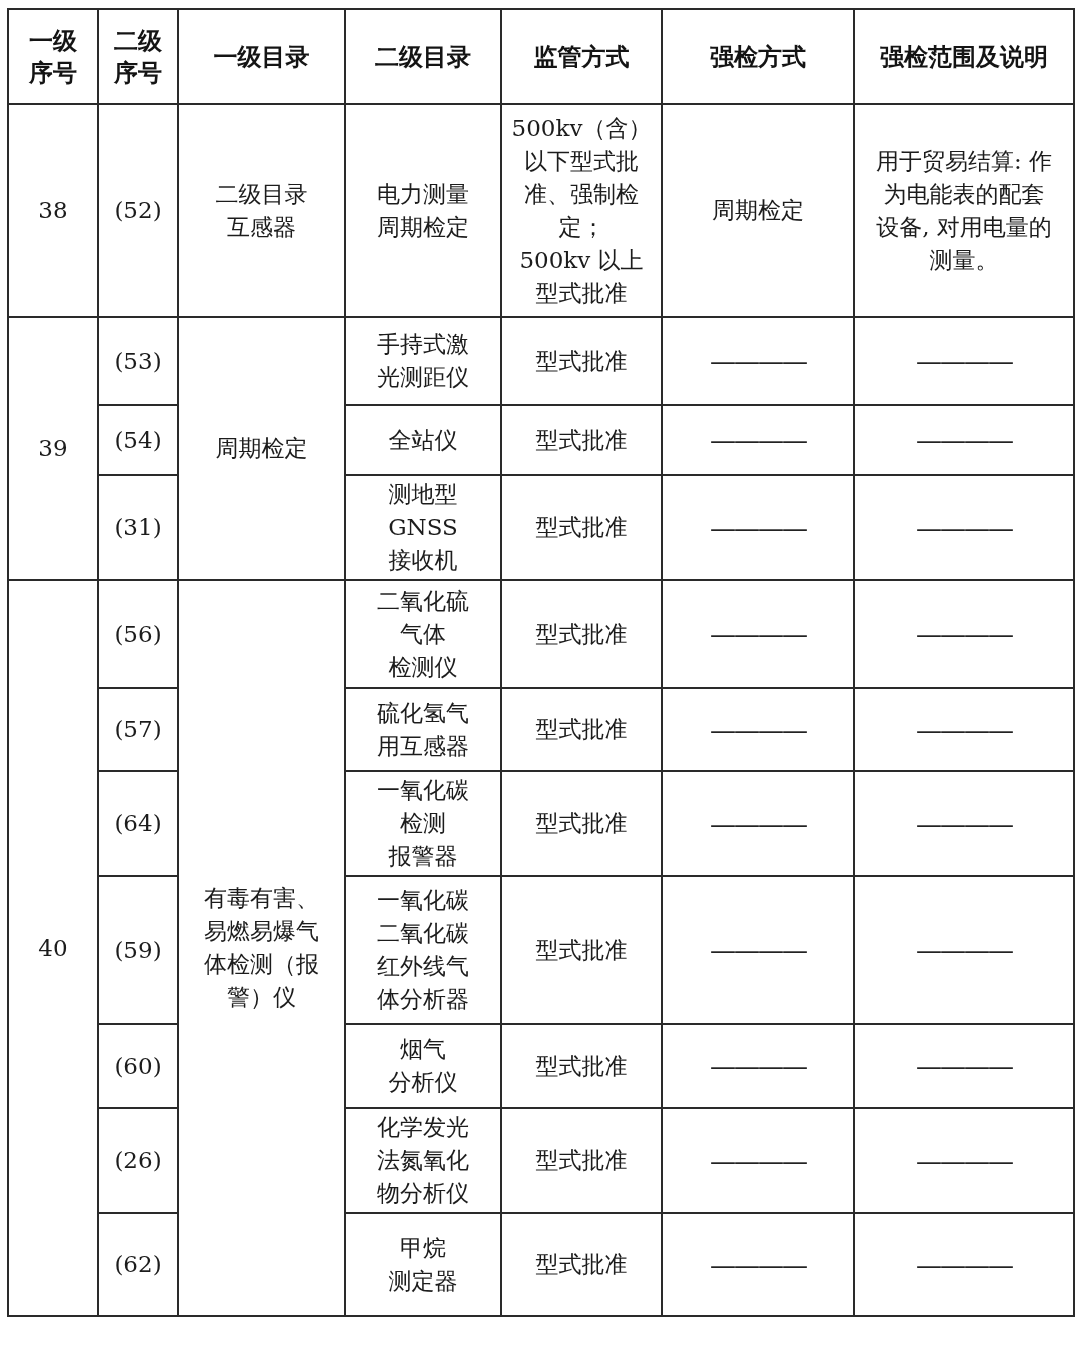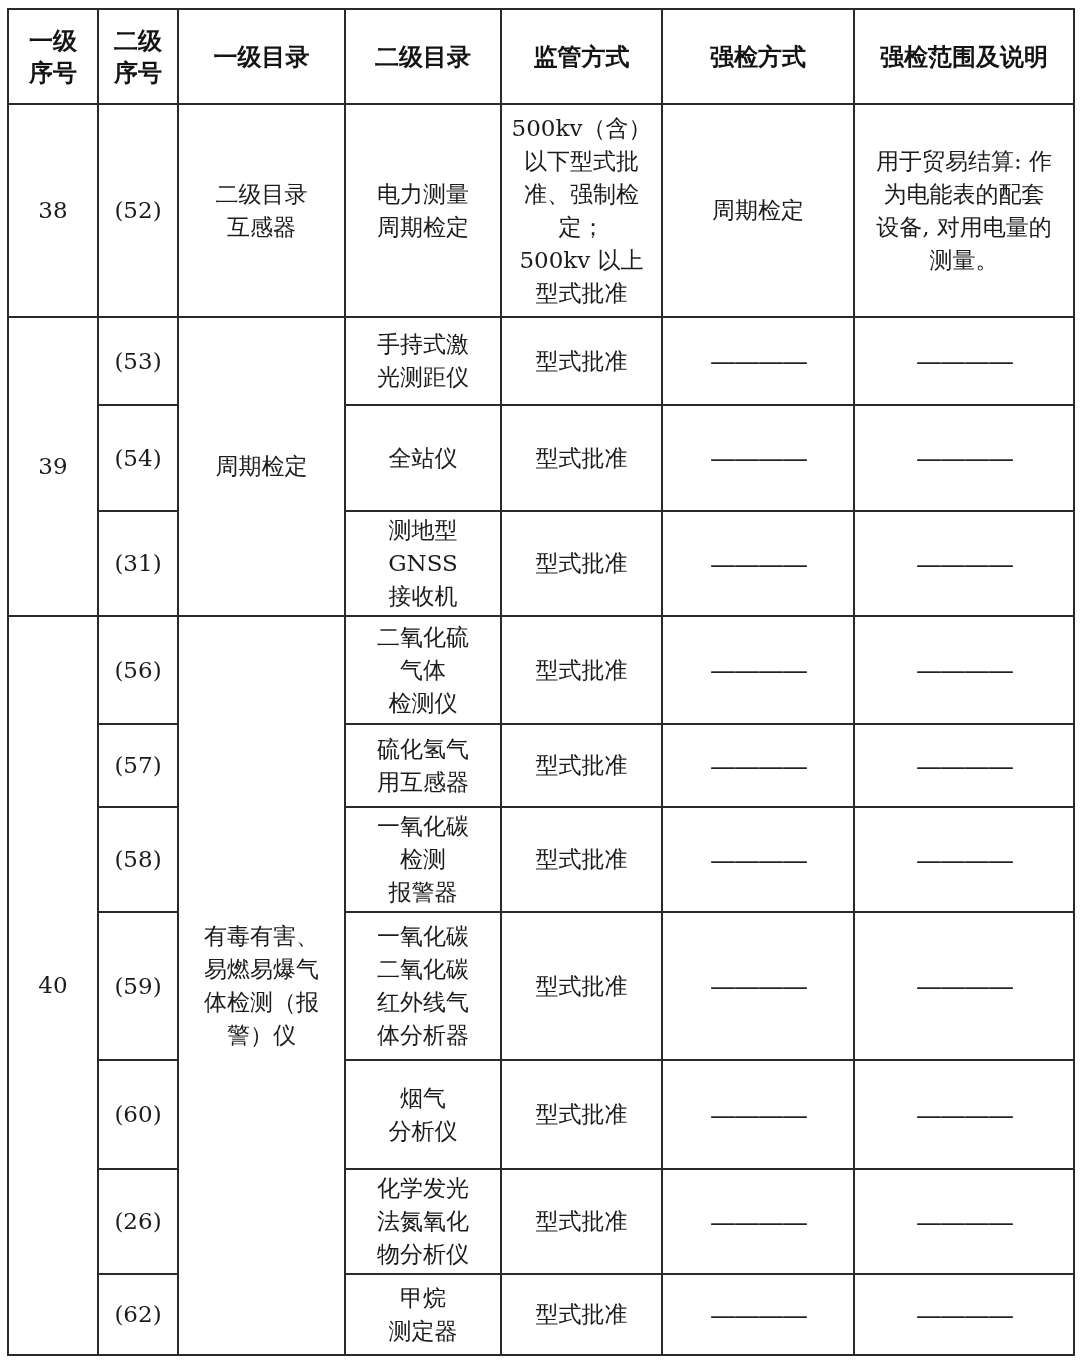--- a/index.html
+++ b/index.html
@@ -115,21 +115,21 @@
       <td class="c" rowspan="3">39</td>
       <td class="c">(53)</td>
       <td class="c" rowspan="3">周期检定</td>
       <td class="c">手持式激
 光测距仪</td>
       <td class="c">型式批准</td>
       <td class="c dash-cell">————</td>
       <td class="c dash-cell">————</td>
     </tr>
 
-    <tr style="height:106px">
+    <tr style="height:70px">
       <td class="c">(54)</td>
       <td class="c">全站仪</td>
       <td class="c">型式批准</td>
       <td class="c dash-cell">————</td>
       <td class="c dash-cell">————</td>
     </tr>
 
     <tr style="height:102px">
       <td class="c">(31)</td>
       <td class="c">测地型
@@ -158,60 +158,60 @@
     <tr style="height:83px">
       <td class="c">(57)</td>
       <td class="c">硫化氢气
 用互感器</td>
       <td class="c">型式批准</td>
       <td class="c dash-cell">————</td>
       <td class="c dash-cell">————</td>
     </tr>
 
     <tr style="height:102px">
-      <td class="c">(58)</td>
+      <td class="c">(64)</td>
       <td class="c">一氧化碳
 检测
 报警器</td>
       <td class="c">型式批准</td>
       <td class="c dash-cell">————</td>
       <td class="c dash-cell">————</td>
     </tr>
 
     <tr style="height:148px">
       <td class="c">(59)</td>
       <td class="c">一氧化碳
 二氧化碳
 红外线气
 体分析器</td>
       <td class="c">型式批准</td>
       <td class="c dash-cell">————</td>
       <td class="c dash-cell">————</td>
     </tr>
 
-    <tr style="height:109px">
+    <tr style="height:84px">
       <td class="c">(60)</td>
       <td class="c">烟气
 分析仪</td>
       <td class="c">型式批准</td>
       <td class="c dash-cell">————</td>
       <td class="c dash-cell">————</td>
     </tr>
 
     <tr style="height:96px">
       <td class="c">(26)</td>
       <td class="c">化学发光
 法氮氧化
 物分析仪</td>
       <td class="c">型式批准</td>
       <td class="c dash-cell">————</td>
       <td class="c dash-cell">————</td>
     </tr>
 
-    <tr style="height:81px">
+    <tr style="height:103px">
       <td class="c">(62)</td>
       <td class="c">甲烷
 测定器</td>
       <td class="c">型式批准</td>
       <td class="c dash-cell">————</td>
       <td class="c dash-cell">————</td>
     </tr>
   </tbody>
     </table>
 </div>

